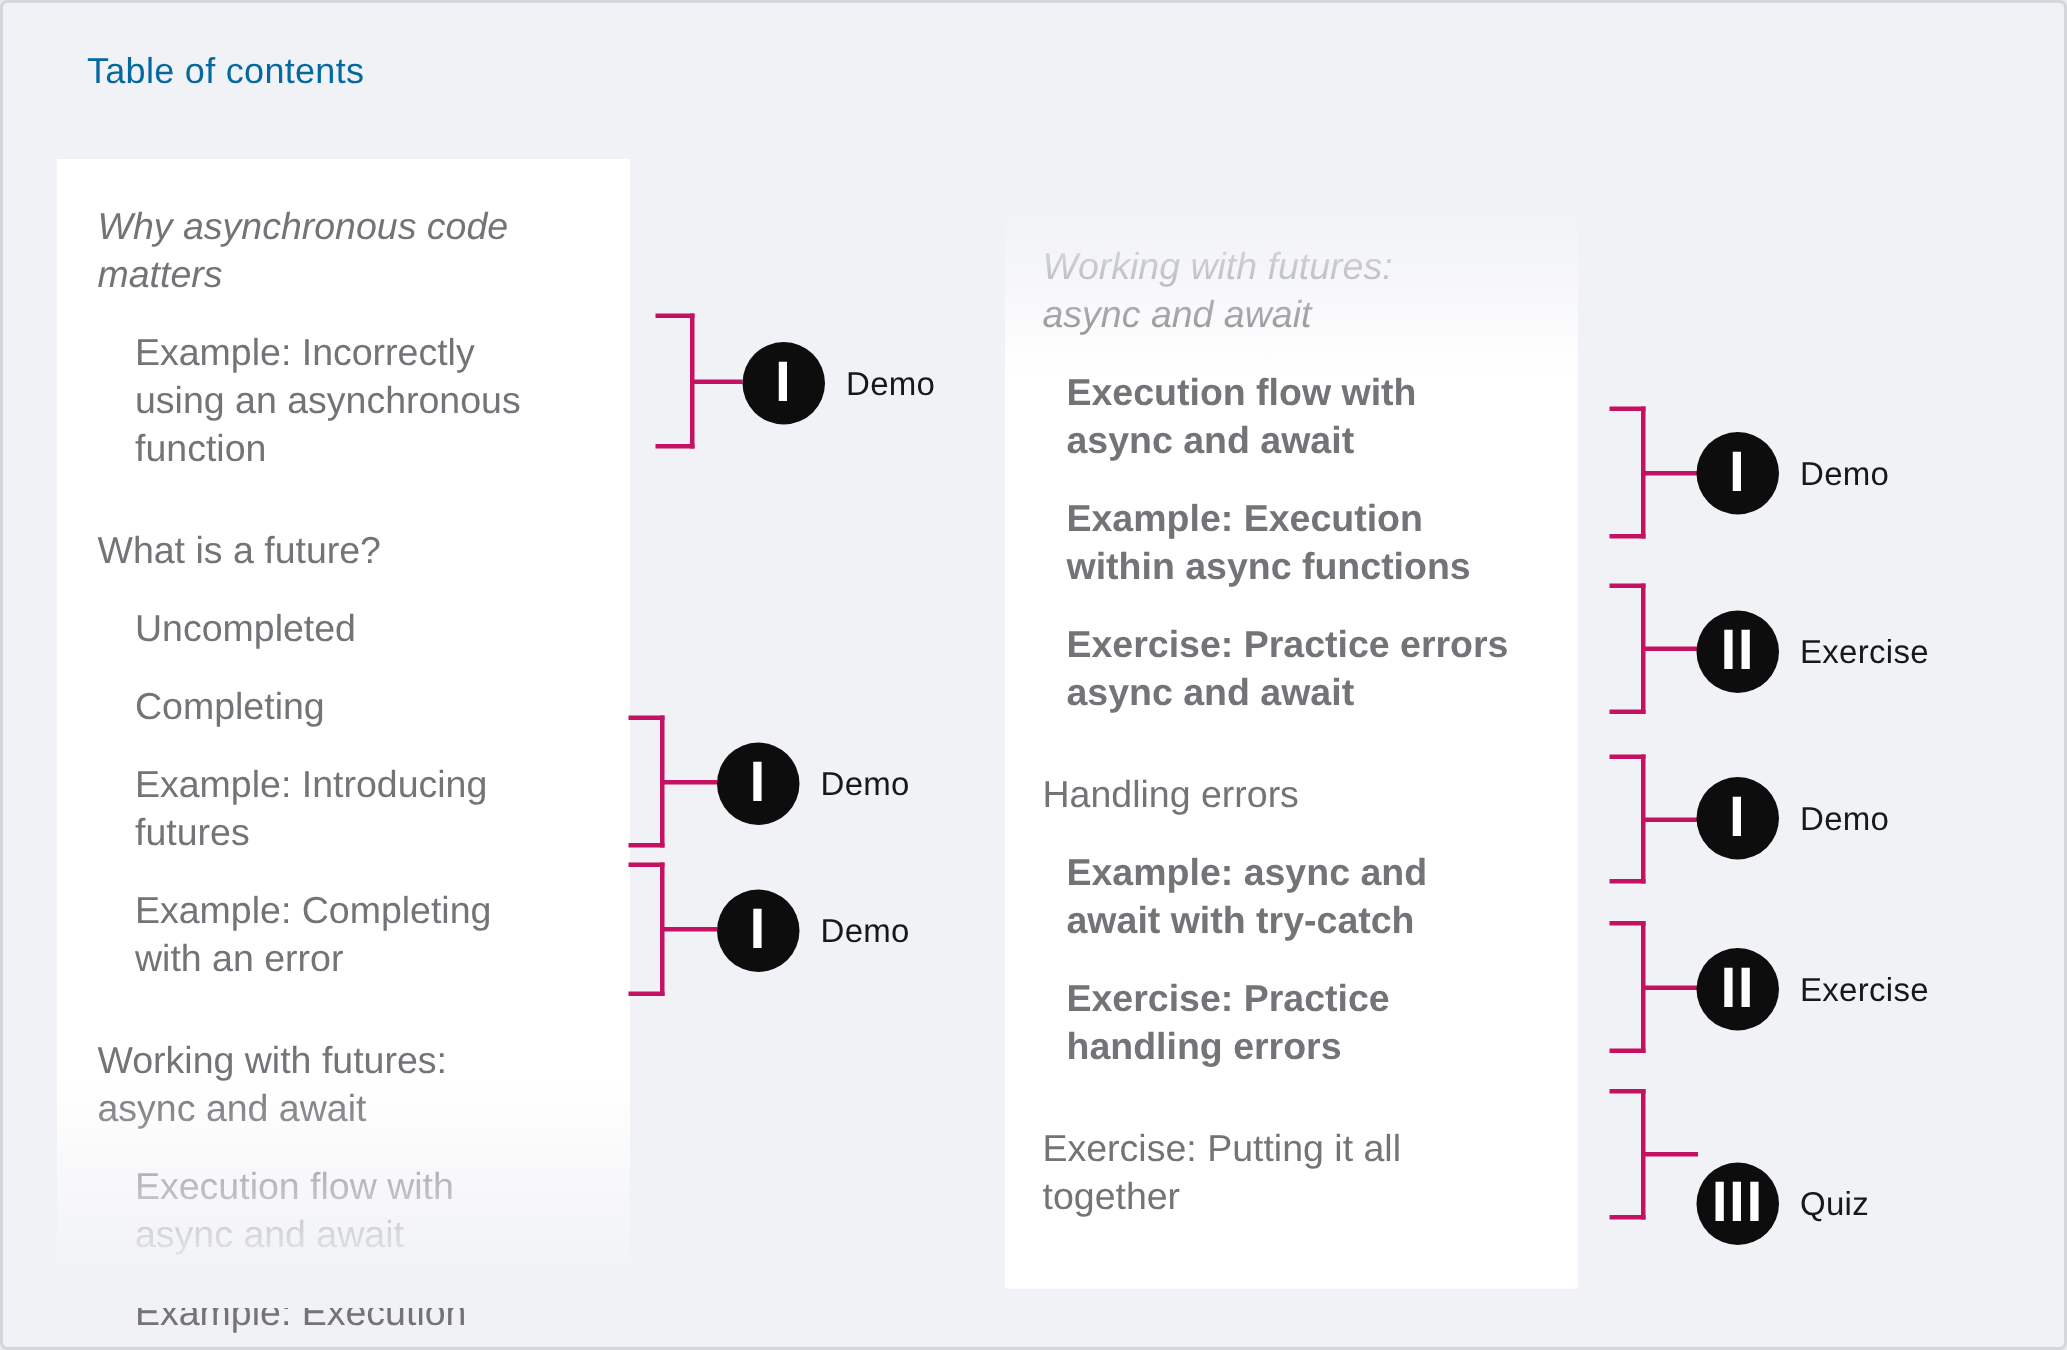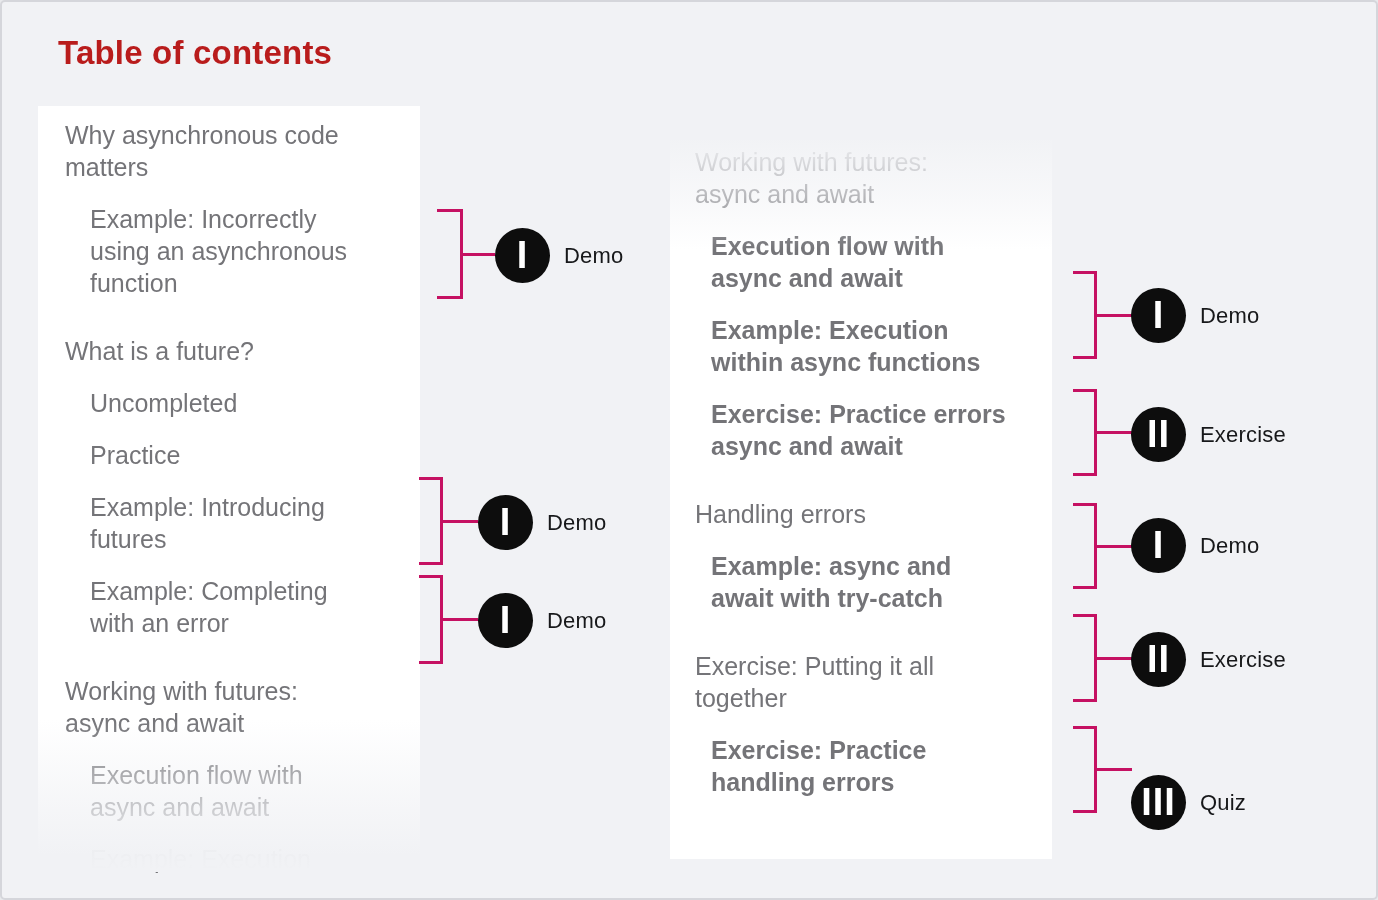--- a/index.html
+++ b/index.html
@@ -10,36 +10,36 @@
     width:1378px; height:900px;
     background:#F1F2F5;
     border:2px solid #D5D6DB;
     border-radius:5px;
     overflow:hidden;
     font-family:"Liberation Sans", sans-serif;
   }
 
   .page-title {
     position:absolute; left:56px; top:32px;
-    font-size:33px; font-weight:700; color:#b91c1c;
+    font-size:24px; font-weight:400; color:#0369a1;
     letter-spacing:0.2px; margin:0;
   }
 
   
   .panel {
     position:absolute; background:#FFFFFF;
     color:#747478; font-size:25px; line-height:32px;
   }
   .panel-left  { left:36px;  top:104px; width:382px; height:748px; padding:13px 10px 0 27px; }
   .panel-right { left:668px; top:138px; width:382px; height:719px; padding:6px 10px 0 25px; }
 
   .entry { white-space:pre-line; margin:20px 0 0 0; }
   .entry:first-child { margin-top:0; }
   .entry.l1 { margin-top:36px; }
-  .entry.l1:first-child { margin-top:0; }
+  .entry.l1:first-child { margin-top:16px;font-style:italic; }
   .panel-left  .entry.l2 { margin-left:25px; }
   .panel-right .entry.l2 { margin-left:16px;font-weight:bold; }
 
   
   .fade { position:absolute; pointer-events:none; }
   .fade-bottom-left {
     left:36px; top:718px; width:382px; height:152px;
     background:linear-gradient(180deg,
       rgba(241,242,245,0) 0%,
       rgba(241,242,245,0.55) 45%,
@@ -89,21 +89,21 @@
   <h1 class="page-title">Table of contents</h1>
 
   <div class="panel panel-left">
     <div class="entry l1">Why asynchronous code
 matters</div>
     <div class="entry l2">Example: Incorrectly
 using an asynchronous
 function</div>
     <div class="entry l1">What is a future?</div>
     <div class="entry l2">Uncompleted</div>
-    <div class="entry l2">Practice</div>
+    <div class="entry l2">Completing</div>
     <div class="entry l2">Example: Introducing
 futures</div>
     <div class="entry l2">Example: Completing
 with an error</div>
     <div class="entry l1">Working with futures:
 async and await</div>
     <div class="entry l2">Execution flow with
 async and await</div>
     <div class="entry l2">Example: Execution</div>
   </div>
@@ -113,24 +113,24 @@
 async and await</div>
     <div class="entry l2">Execution flow with
 async and await</div>
     <div class="entry l2">Example: Execution
 within async functions</div>
     <div class="entry l2">Exercise: Practice errors
 async and await</div>
     <div class="entry l1">Handling errors</div>
     <div class="entry l2">Example: async and
 await with try-catch</div>
+    <div class="entry l2">Exercise: Practice
+handling errors</div>
     <div class="entry l1">Exercise: Putting it all
 together</div>
-    <div class="entry l2">Exercise: Practice
-handling errors</div>
   </div>
 
   <div class="fade fade-bottom-left"></div>
   <div class="fade fade-top-right"></div>
 
   <div class="bracket" style="left:435px; top:207px; width:26px; height:90px;">
       <span class="conn" style="right:-35px; width:35px;"></span>
     </div>
   <div class="bracket" style="left:417px; top:475px; width:24px; height:88px;">
       <span class="conn" style="right:-38px; width:38px;"></span>

